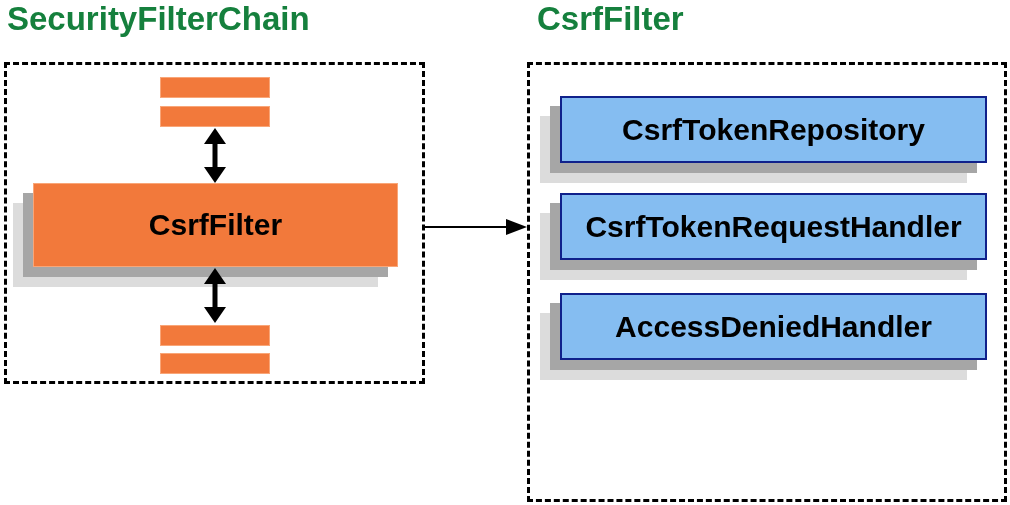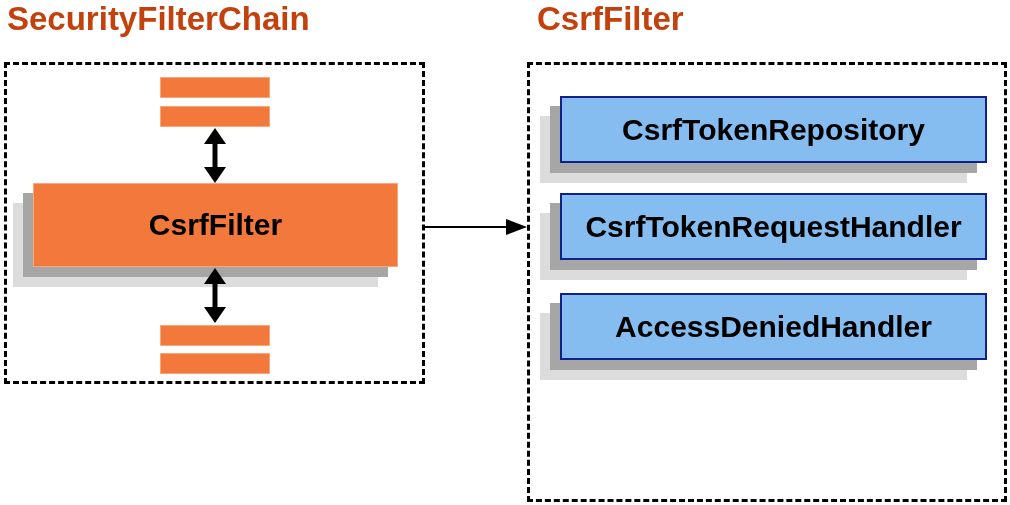--- a/index.html
+++ b/index.html
@@ -13,21 +13,21 @@
     height: 505px;
     background: #ffffff;
     font-family: "Liberation Sans", sans-serif;
     overflow: hidden;
   }
   .panel-title {
     position: absolute;
     top: 0px;
     font-size: 33px;
     font-weight: bold;
-    color: #c2410c;
+    color: #15803d;
     white-space: nowrap;
   }
   .panel-title.left  { left: 7px; }
   .panel-title.right { left: 537px; }
 
   .dashed-box {
     position: absolute;
     border: 3px dashed #000000;
     box-sizing: border-box;
     background: transparent;

